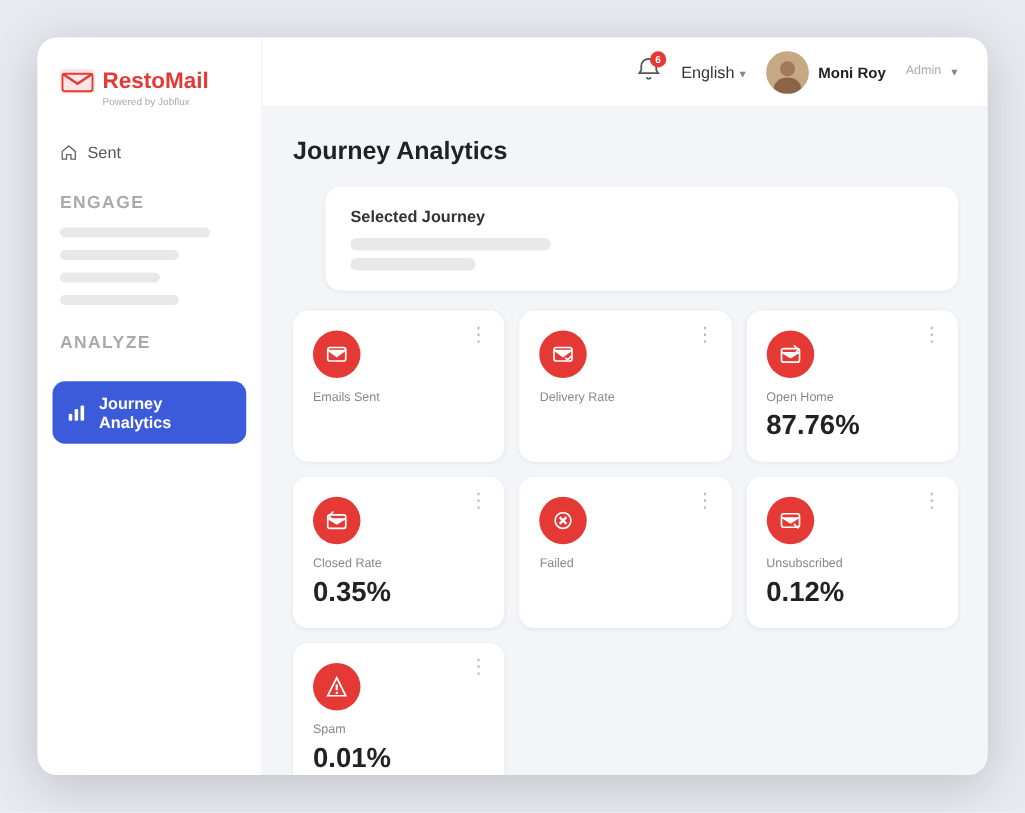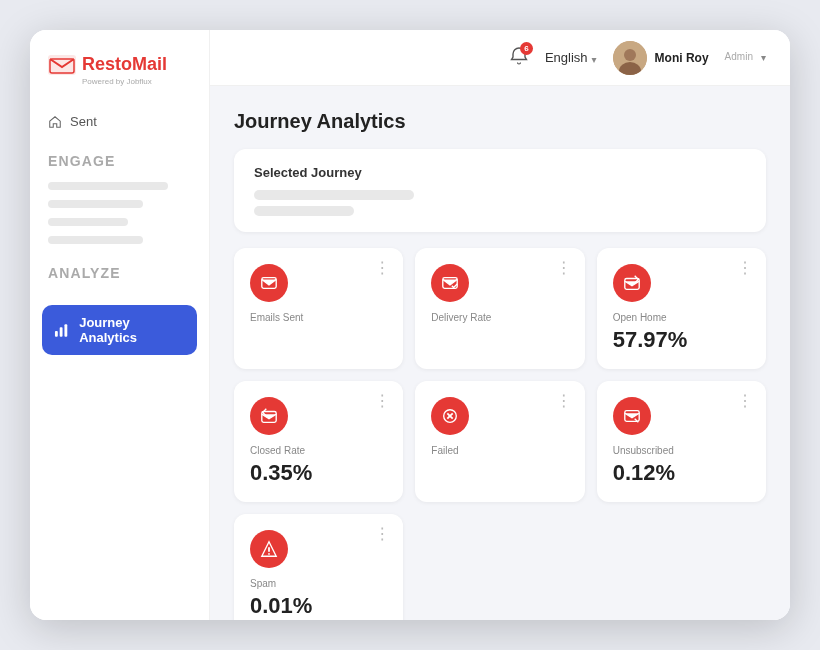--- a/index.html
+++ b/index.html
@@ -185,20 +185,21 @@
       color: #222;
       margin-bottom: 16px;
     }
     
     .selected-journey-card {
       background: #fff;
       border-radius: 12px;
       padding: 16px 20px;
       margin-bottom: 16px;
       box-shadow: 0 1px 4px rgba(0,0,0,0.06);
+      margin-left: 26px;
     }
     .selected-journey-label {
       font-size: 13px;
       font-weight: 600;
       color: #333;
       margin-bottom: 10px;
     }
     .journey-skeleton-long {
       height: 10px;
       background: #e8e8e8;
@@ -370,21 +371,21 @@
           <div class="metric-card">
     <span class="metric-more">⋮</span>
     <div class="metric-icon-wrap">
       <svg viewBox="0 0 20 20" fill="none">
                 <rect x="2" y="5" width="16" height="12" rx="2" stroke="#fff" stroke-width="1.5" fill="none"></rect>
                 <path d="M2 8l8 5 8-5" stroke="#fff" stroke-width="1.5"></path>
                 <path d="M13 2l4 4-4 4" stroke="#fff" stroke-width="1.5" fill="none"></path>
               </svg>
     </div>
     <div class="metric-label">Open Home</div>
-    <div class="metric-value">57.97%</div>
+    <div class="metric-value">87.76%</div>
   </div>
           <div class="metric-card">
     <span class="metric-more">⋮</span>
     <div class="metric-icon-wrap">
       <svg viewBox="0 0 20 20" fill="none">
                 <rect x="2" y="5" width="16" height="12" rx="2" stroke="#fff" stroke-width="1.5" fill="none"></rect>
                 <path d="M2 8l8 5 8-5" stroke="#fff" stroke-width="1.5"></path>
                 <path d="M7 2l-4 4 4 4" stroke="#fff" stroke-width="1.5" fill="none"></path>
               </svg>
     </div>

